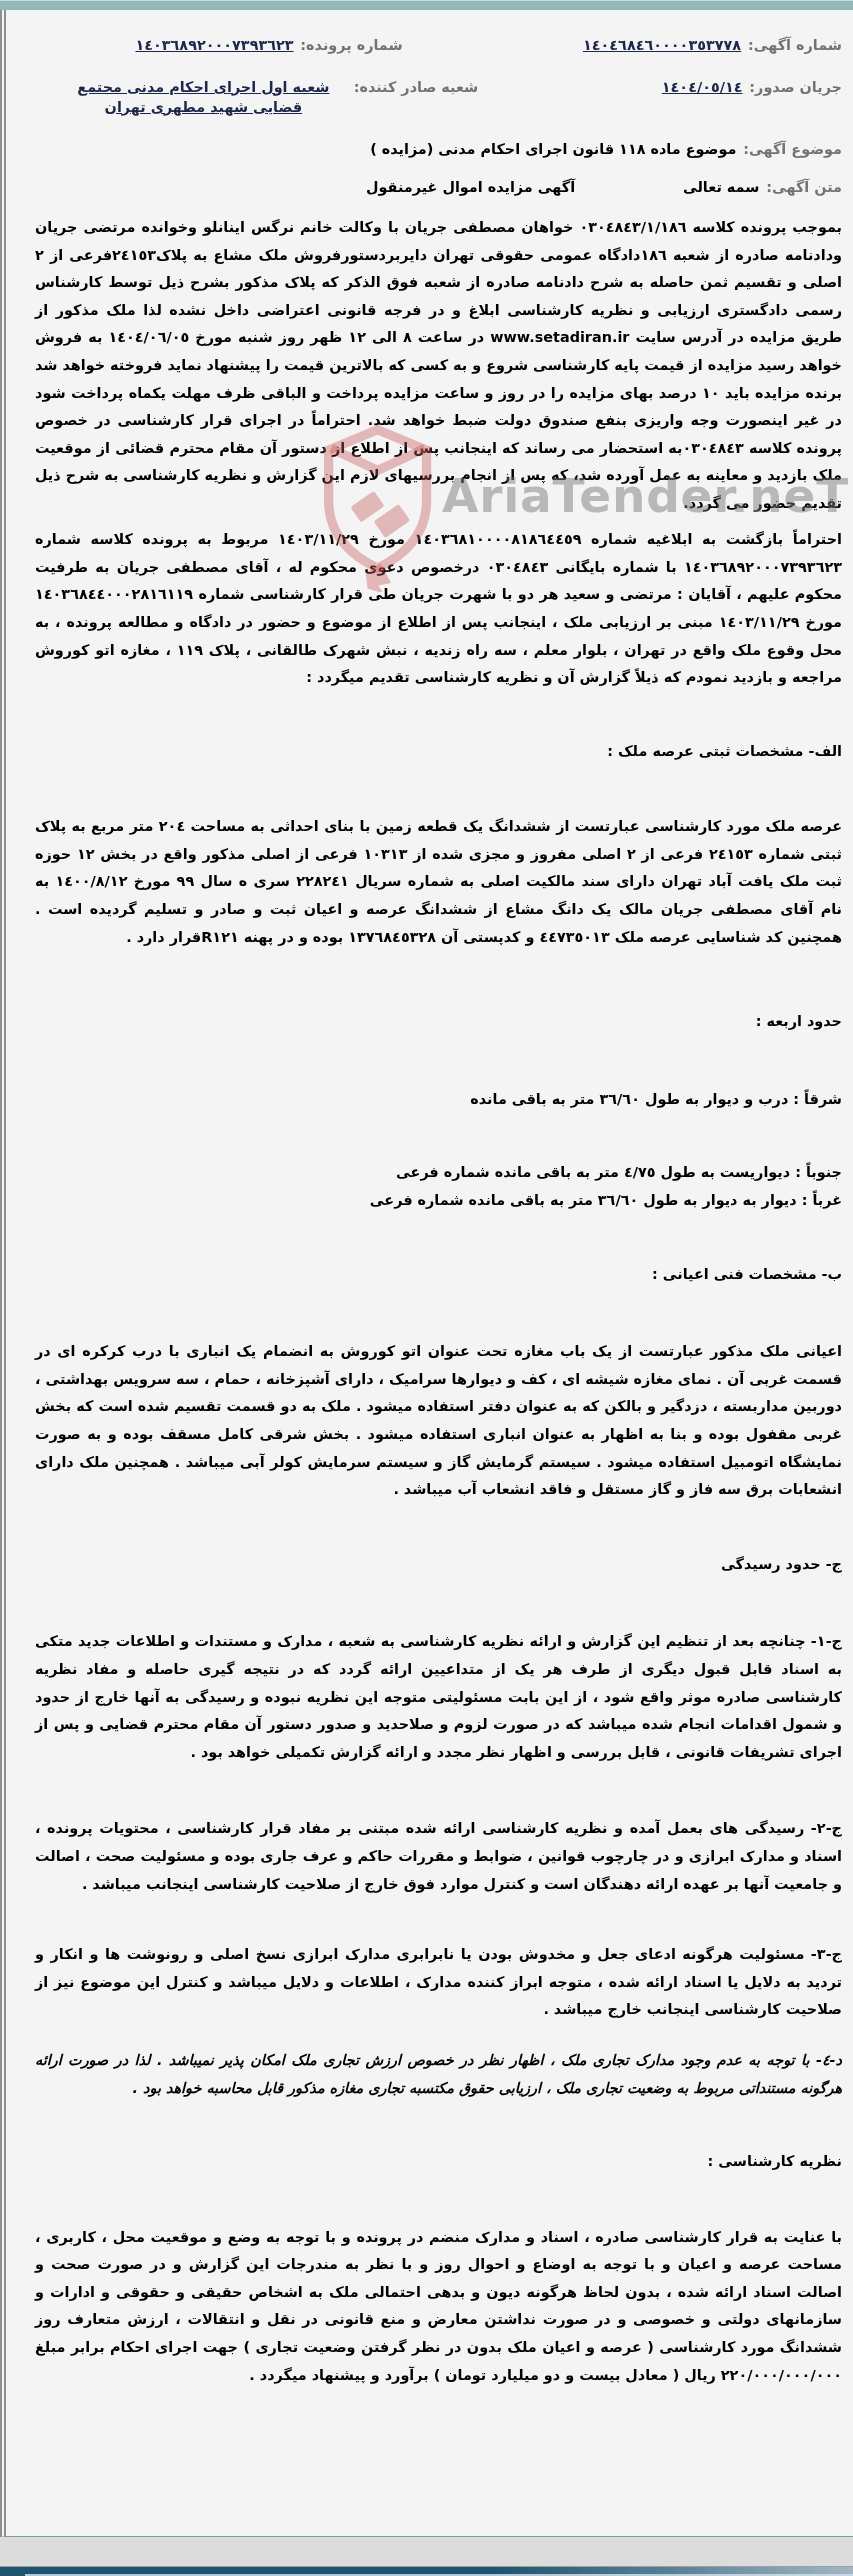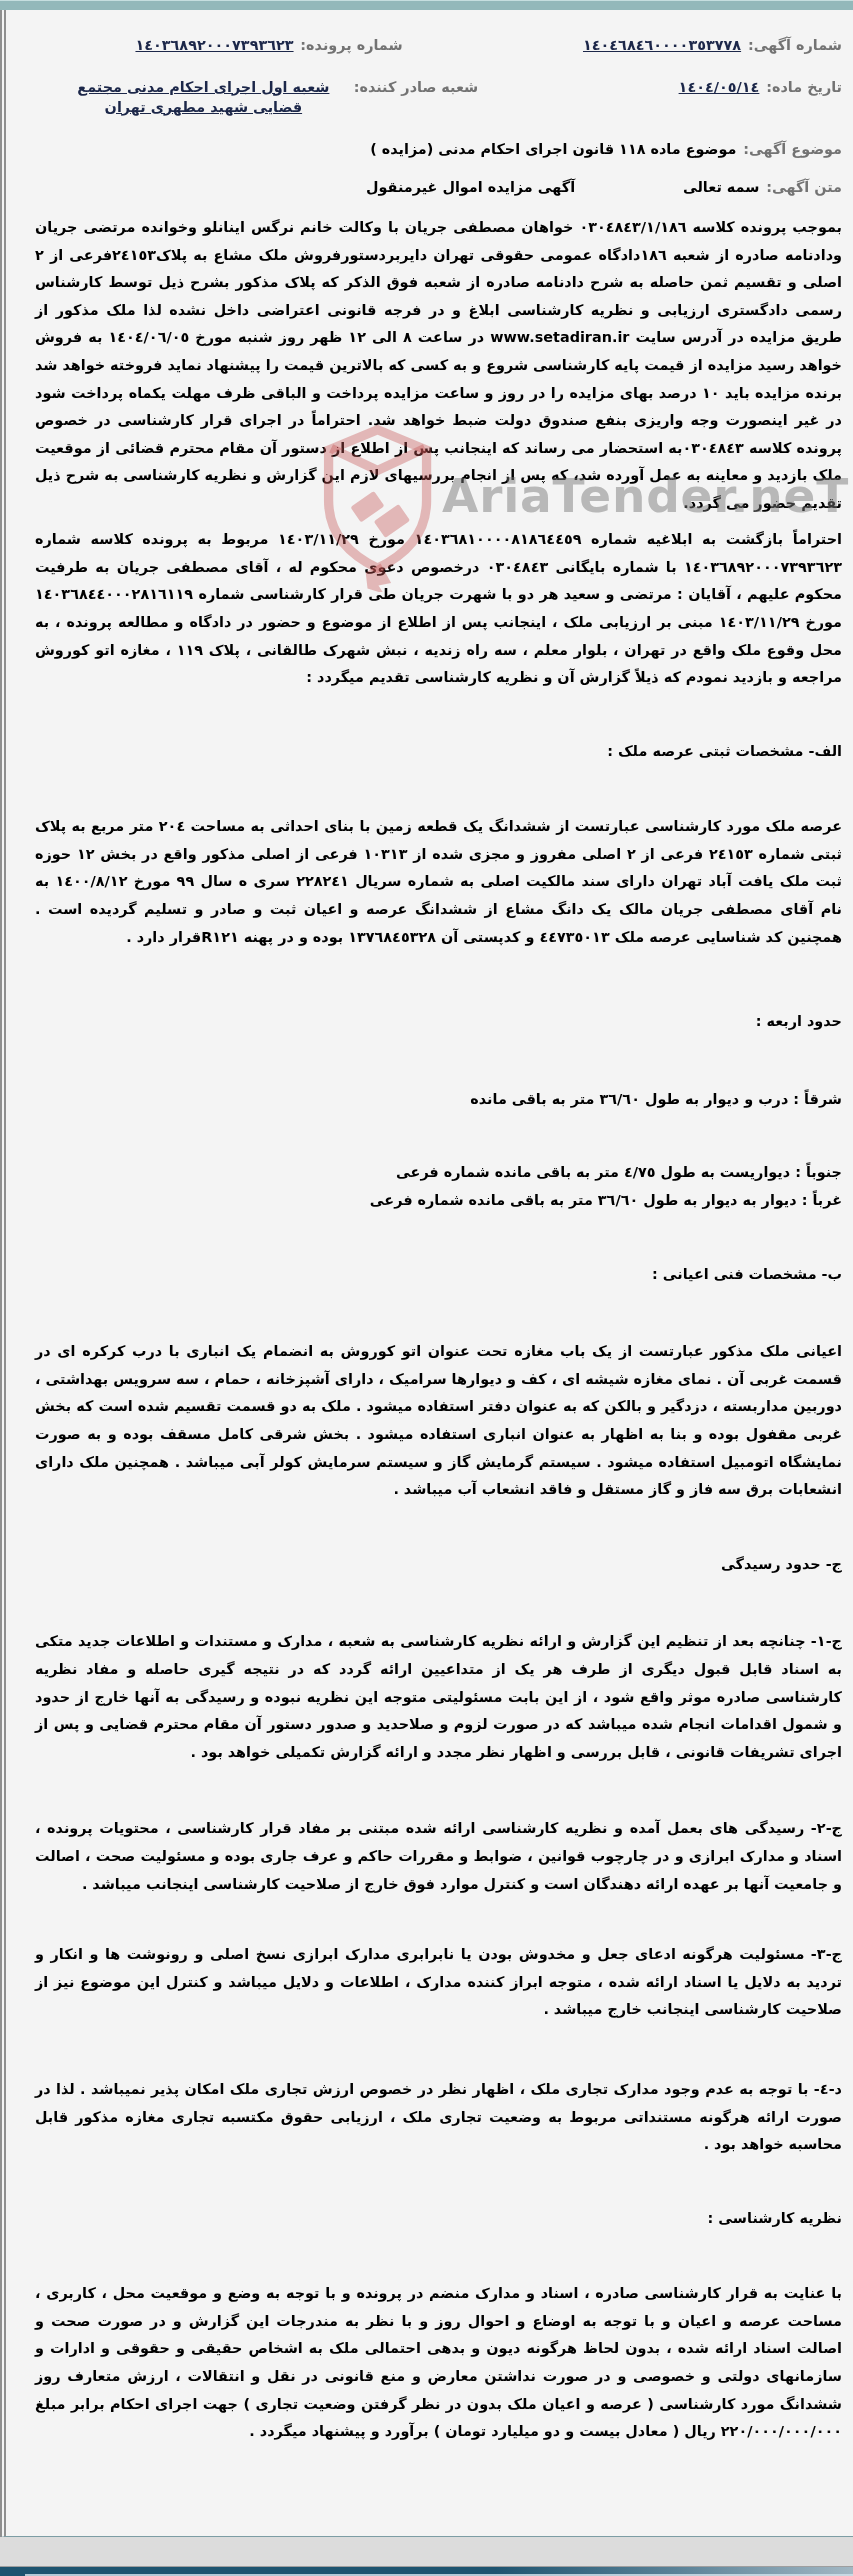--- a/index.html
+++ b/index.html
@@ -29,21 +29,21 @@
   .l-north{margin-top:39px;}
   .l-east{margin-top:50px;}
   .l-south{margin-top:46px;}
   .l-west{}
   .h-be{margin-top:46px;}
   .p-ayani{margin-top:50px;}
   .h-jim{margin-top:47px;}
   .p-j1{margin-top:50px;}
   .p-j2{margin-top:49px;}
   .p-j3{margin-top:43px;}
-  .p-d4{margin-top:52px;}
+  .p-d4{margin-top:23px;font-style:italic;}
   .h-nazar{margin-top:46px;}
   .p-final{margin-top:48px;}
   
   .watermark{position:absolute;top:407px;right:723px;width:0;height:0;pointer-events:none;z-index:5;}
   .wm-inner{position:absolute;top:0;right:-718px;width:718px;display:flex;align-items:flex-start;direction:ltr;justify-content:flex-end;}
   .wm-shield{flex:0 0 auto;margin-top:6.8px;}
   .wm-text{font-size:47px;font-weight:bold;letter-spacing:0.8px;color:rgba(120,120,120,0.48);
            margin:51px 0 0 6.8px;white-space:nowrap;font-family:"DejaVu Sans",sans-serif;}
   
   .footer-gray{height:29px;background:#dcdcdc;border-bottom:0.8px solid #9f9f9f;}
@@ -64,21 +64,21 @@
         <span class="val">١٤٠٤٦٨٤٦٠٠٠٠٣٥٣٧٧٨</span>
       </div>
       <div class="hdr-col-l">
         <span class="lbl">شماره پرونده:</span>
         <span class="val">١٤٠٣٦٨٩٢٠٠٠٧٣٩٣٦٢٣</span>
       </div>
     </div>
 
     <div class="hdr-row">
       <div class="hdr-col-r">
-        <span class="lbl">تاریخ ماده:</span>
+        <span class="lbl">جریان صدور:</span>
         <span class="val">١٤٠٤/٠٥/١٤</span>
       </div>
       <div class="hdr-col-l">
         <span class="lbl">شعبه صادر کننده:</span>
         <span class="val branch-val">شعبه اول اجرای احکام مدنی مجتمع قضایی شهید مطهری تهران</span>
       </div>
     </div>
 
     <div class="subject-row">
       <span class="lbl">موضوع آگهی:</span>

